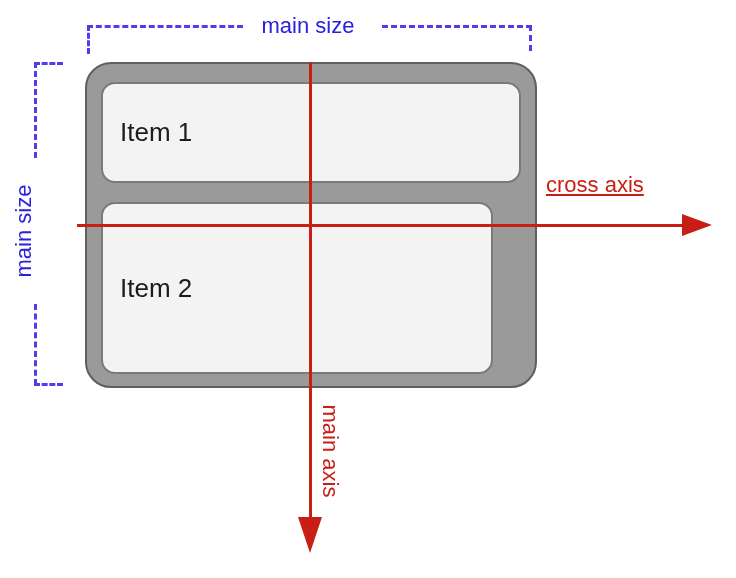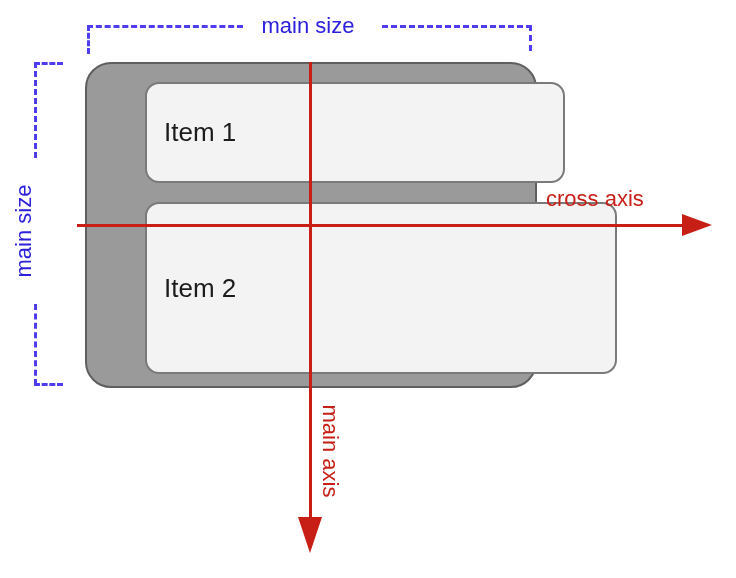--- a/index.html
+++ b/index.html
@@ -19,43 +19,43 @@
   
   .flex-container{
     position:absolute;left:85px;top:62px;width:452px;height:326px;
     box-sizing:border-box;background:var(--container-fill);
     border:2px solid var(--container-border);border-radius:26px;z-index:1;
   }
   .flex-item{
     position:absolute;box-sizing:border-box;background:var(--item-fill);
     border:2px solid var(--item-border);border-radius:14px;z-index:2;
     display:flex;align-items:center;padding-left:17px;
-    font-size:26px;color:var(--item-text);margin-left:44px;
+    font-size:26px;color:var(--item-text);
   }
   .item1{left:101px;top:82px;width:420px;height:101px;}
-  .item2{left:101px;top:202px;width:472px;height:172px;}
+  .item2{left:101px;top:202px;width:392px;height:172px;}
 
   
   .axis-line{position:absolute;background:var(--axis-red);z-index:5;}
   .cross-axis-line{left:77px;top:224px;width:605px;height:3px;}
   .main-axis-line{left:309px;top:62px;width:3px;height:455px;}
   .arrow-right{
     position:absolute;left:682px;top:214px;width:0;height:0;z-index:5;
     border-left:30px solid var(--axis-red);
     border-top:11px solid transparent;border-bottom:11px solid transparent;
   }
   .arrow-down{
     position:absolute;left:298px;top:517px;width:0;height:0;z-index:5;
     border-top:36px solid var(--axis-red);
     border-left:12px solid transparent;border-right:12px solid transparent;
   }
   .label{position:absolute;z-index:6;font-size:22px;white-space:nowrap;background:#fff0;}
   .label.red{color:var(--axis-red);}
   .label.blue{color:var(--size-blue);}
-  .cross-axis-label{left:546px;top:186px;}
+  .cross-axis-label{left:546px;top:172px;text-decoration:underline;}
   .main-axis-label{left:330px;top:451px;transform:translate(-50%,-50%) rotate(90deg);}
   .cross-size-label{left:308px;top:13px;transform:translateX(-50%);}
   .main-size-label{left:24px;top:231px;transform:translate(-50%,-50%) rotate(-90deg);}
 
   
   .dash-h{position:absolute;height:0;border-top:3px dashed var(--dash-blue);z-index:4;}
   .dash-v{position:absolute;width:0;border-left:3px dashed var(--dash-blue);z-index:4;}
   .cross-seg-left{left:87px;top:25px;width:156px;}
   .cross-seg-right{left:382px;top:25px;width:150px;}
   .cross-tick-left{left:87px;top:25px;height:29px;}

